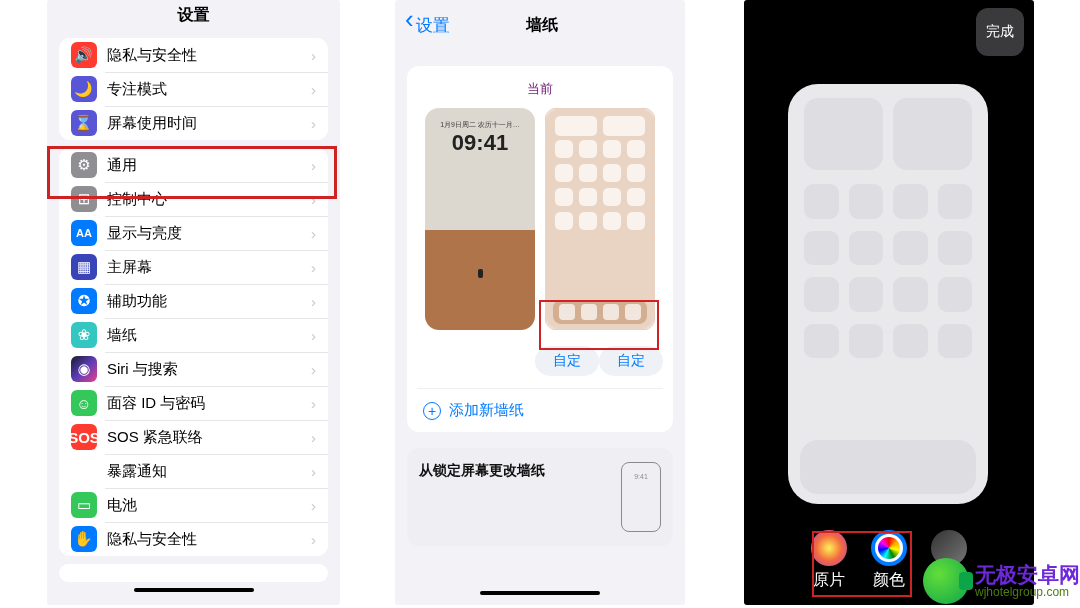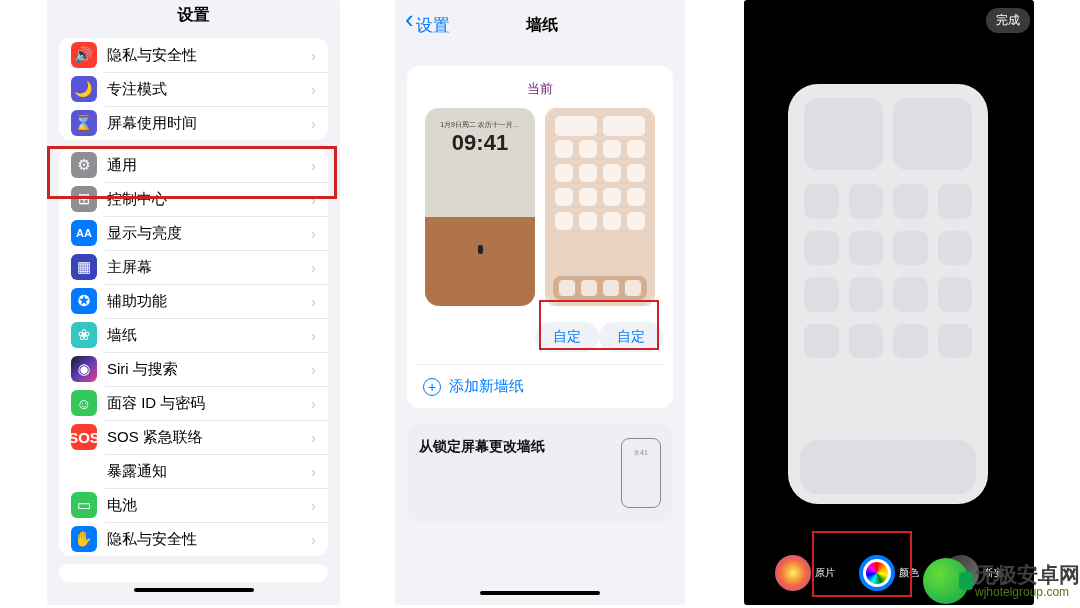--- a/index.html
+++ b/index.html
@@ -38,21 +38,21 @@
 
   
   .p2 { position: absolute; left: 395px; top: 0; width: 290px; height: 605px; background: #f2f2f7; border-radius: 3px; overflow: hidden; }
   .p2-nav { display: flex; align-items: center; height: 50px; padding: 0 10px; }
   .back { color: #007aff; font-size: 17px; display: flex; align-items: center; gap: 2px; }
   .back .arr::before { content: "‹"; font-size: 26px; line-height: 0; position: relative; top: -2px; }
   .p2-title { flex: 1; text-align: center; font-weight: 600; font-size: 16px; margin-left: -40px; }
   .card { margin: 16px 12px 0 12px; background: #fff; border-radius: 12px; padding: 14px 10px 10px 10px; }
   .card-title { text-align: center; font-size: 13px; color: #701a75; margin-bottom: 10px; }
   .pair { display: flex; gap: 10px; justify-content: center; }
-  .thumb { width: 110px; height: 198px; border-radius: 14px; position: relative; overflow: hidden; }
+  .thumb { width: 110px; height: 222px; border-radius: 14px; position: relative; overflow: hidden; }
   .lockthumb { background: linear-gradient(#dcd7cf 0 55%, #b0744b 55% 100%); }
   .lockthumb .tm { position: absolute; top: 12px; left: 0; right: 0; text-align: center; font-size: 7px; color: #3a3a3a; }
   .lockthumb .clk { position: absolute; top: 22px; left: 0; right: 0; text-align: center; font-size: 22px; font-weight: 700; color: #222; }
   .lockthumb .person { position: absolute; bottom: 52px; left: 50%; width: 5px; height: 9px; margin-left: -2px; background: #222; border-radius: 2px; }
   .homethumb { background: #c9916a; }
   .homethumb .overlay { position: absolute; inset: 0; background: rgba(255,255,255,0.6); backdrop-filter: blur(1px); }
   .homethumb .grid { position: absolute; top: 32px; left: 10px; right: 10px; display: grid; grid-template-columns: repeat(4, 1fr); gap: 6px; }
   .homethumb .app { width: 100%; aspect-ratio: 1; background: rgba(255,255,255,0.7); border-radius: 5px; }
   .homethumb .widg { position: absolute; top: 8px; left: 10px; right: 10px; display: flex; gap: 6px; }
   .homethumb .w1 { flex: 1; height: 20px; background: rgba(255,255,255,0.7); border-radius: 5px; }
@@ -65,43 +65,43 @@
   .plus { width: 18px; height: 18px; border: 1.5px solid #007aff; border-radius: 50%; display: flex; align-items: center; justify-content: center; font-size: 14px; line-height: 0; }
   .helpcard { margin: 16px 12px 0 12px; background: #efeff3; border-radius: 12px; padding: 14px 12px; display: flex; gap: 10px; }
   .help-l { flex: 1; }
   .help-t { font-size: 14px; font-weight: 600; color: #111; margin-bottom: 6px; }
   .help-d { font-size: 11px; color: #8a8a8e; line-height: 1.5; }
   .help-r { width: 40px; height: 70px; border: 1.5px solid #8a8a8e; border-radius: 8px; flex-shrink: 0; position: relative; }
   .help-r::after { content: "9:41"; position: absolute; top: 10px; left: 0; right: 0; text-align: center; font-size: 7px; color: #8a8a8e; }
 
   
   .p3 { position: absolute; left: 744px; top: 0; width: 290px; height: 605px; background: #000; border-radius: 3px; overflow: hidden; }
-  .done { position: absolute; right: 4px; top: 8px; padding: 4px 10px; background: #3a3a3c; color: #fff; border-radius: 12px; font-size: 12px; }
+  .done { position: absolute; right: 10px; top: 8px; padding: 15px 10px; background: #3a3a3c; color: #fff; border-radius: 12px; font-size: 14px; }
   .phone { position: absolute; left: 44px; top: 84px; width: 200px; height: 420px; background: #e9e9ec; border-radius: 30px; }
   .phone .widgrow { position: absolute; top: 14px; left: 16px; right: 16px; display: flex; gap: 10px; }
   .phone .wA { flex: 1; height: 72px; background: #dedee2; border-radius: 14px; }
   .phone .gridP { position: absolute; top: 100px; left: 16px; right: 16px; display: grid; grid-template-columns: repeat(4, 1fr); gap: 12px 10px; }
   .phone .ap { width: 100%; aspect-ratio: 1; background: #dedee2; border-radius: 9px; }
   .phone .dockP { position: absolute; bottom: 10px; left: 12px; right: 12px; height: 54px; background: #dedee2; border-radius: 18px; }
   .tabs { position: absolute; bottom: 14px; left: 0; right: 0; display: flex; justify-content: center; gap: 24px; }
-  .tab { display: flex; flex-direction: row; align-items: center; gap: 4px; color: #fff; font-size: 10px; }
+  .tab { display: flex; flex-direction: column; align-items: center; gap: 4px; color: #fff; font-size: 16px; }
   .tab .dot { width: 36px; height: 36px; border-radius: 50%; }
   .dot-photo { background: radial-gradient(circle,#fef156,#f26a3d,#b23fd1); }
   .dot-color { background: #fff; border: 4px solid #007aff; position: relative; }
   .dot-color::after { content: ""; position: absolute; inset: 3px; border-radius: 50%; background: conic-gradient(red,orange,yellow,green,cyan,blue,magenta,red); }
   .dot-gradient { background: linear-gradient(135deg,#333,#777); }
   .highlight3 { position: absolute; border: 2px solid #cf2323; pointer-events: none; }
 
   
   .wm1 { position: absolute; right: 60px; bottom: 40px; font-size: 22px; color: rgba(0,0,0,0.55); letter-spacing: 1px; pointer-events: none; }
   .wm2 { position: absolute; right: 0; bottom: 4px; display: flex; align-items: center; gap: 6px; pointer-events: none; }
   .wm2 .logo { width: 46px; height: 46px; border-radius: 50%; background: radial-gradient(circle at 35% 35%, #63dd3a, #0ca54a); position: relative; }
   .wm2 .logo::after { content: ""; position: absolute; right: -4px; top: 14px; width: 14px; height: 18px; background: #0ca54a; border-radius: 4px; }
   .wm2 .txt { display: flex; flex-direction: column; line-height: 1.1; }
-  .wm2 .big { font-size: 21px; font-weight: 700; color: #404040; }
+  .wm2 .big { font-size: 21px; font-weight: 700; color: #6d28d9; }
   .wm2 .sm  { font-size: 12px; color: #4d7c0f; }
 </style>
 </head>
 <body>
 
 <div class="canvas">
 
   <div class="p1">
     <div class="p1-title">设置</div>
 

